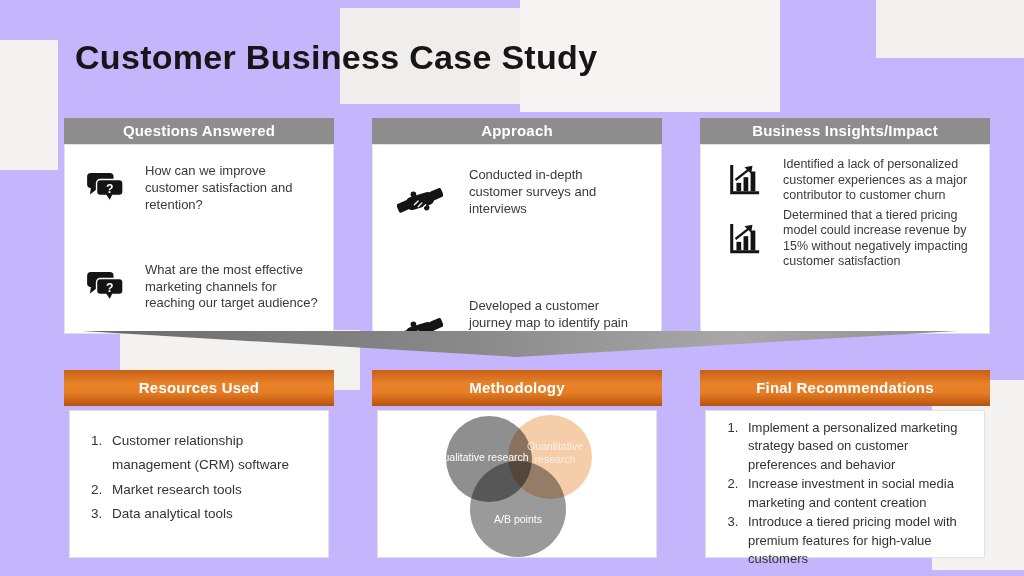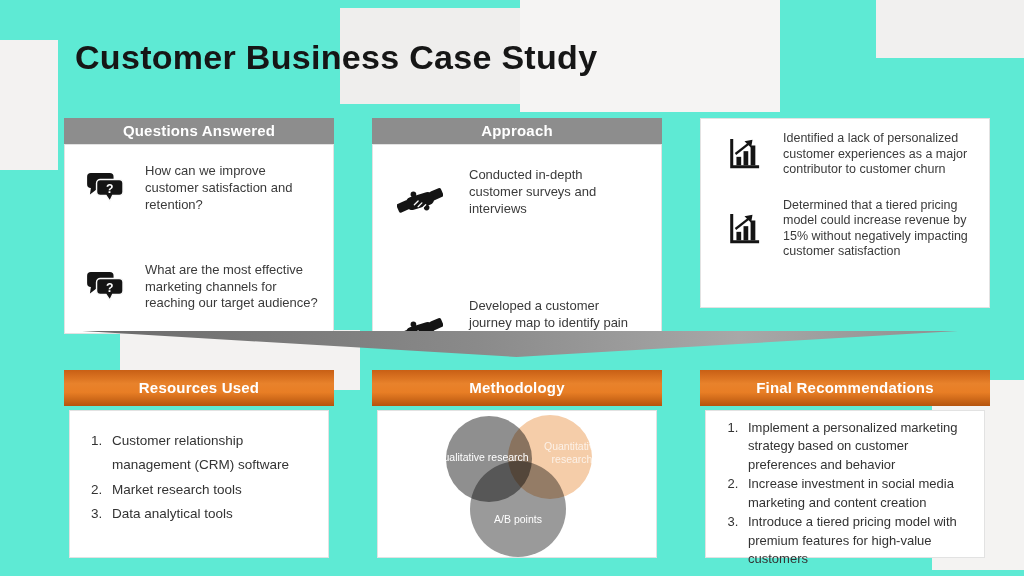--- a/index.html
+++ b/index.html
@@ -1,18 +1,18 @@
 <!DOCTYPE html>
 <html><head>
 <meta charset="utf-8">
 <style>
   html,body{margin:0;padding:0;}
   .slide{
     position:relative; width:1024px; height:576px; overflow:hidden;
-    background:#5eead4; font-family:"Liberation Sans", sans-serif;
+    background:#c4b5fd; font-family:"Liberation Sans", sans-serif;
     color:#3a3a3a;
   }
   .wm{position:absolute; pointer-events:none;}
   .wm1{left:340px; top:8px;  width:180px; height:96px;  background:#efeeed;}
   .wm2{left:520px; top:0;    width:260px; height:112px; background:#f5f4f3;}
   .wm3{left:876px; top:0;    width:148px; height:58px;  background:#f1f0ef;}
   .wm4{left:0;     top:40px; width:58px;  height:130px; background:#f3f2f1;}
   .wm5{left:932px; top:380px;width:92px;  height:190px; background:#f4f3f2;}
   .wm6{left:120px; top:330px;width:240px; height:60px;  background:#f3f2f1;}
 
@@ -51,21 +51,21 @@
   .qa .item2{margin-top:48px;}
   .qa .txt{width:192px;}
 
   .ap .item{padding:0 14px 0 24px; gap:26px;align-items:flex-end;}
   .ap .item1{margin-top:22px;}
   .ap .item2{margin-top:80px;}
   .ap .txt{width:170px;}
 
   .bi .item{padding:0 10px 0 26px; gap:22px;}
   .bi .item1{margin-top:12px;}
-  .bi .item2{margin-top:20px;}
+  .bi .item2{margin-top:4px;}
   .bi .txt{width:196px; font-size:12.5px; line-height:1.24;}
 
   .iconbox{flex:0 0 auto; display:flex; align-items:center; justify-content:center;}
 
   ol.numlist{margin:0; padding:0 10px 0 36px;}
   ol.numlist li{padding-left:6px;}
   .res ol{margin-top:18px; font-size:13.5px; line-height:1.8; color:#333;}
   .rec ol{margin-top:8px; font-size:13px; line-height:1.42; color:#333;}
   .rec ol li{margin-bottom:1px;}
 
@@ -78,21 +78,21 @@
   .venn{position:relative; overflow:hidden; height:148px;}
   .vcirc{position:absolute; border-radius:50%; mix-blend-mode:multiply;}
   .vc1{left:68px;  top:5px;  width:86px; height:86px;}
   .vc2{left:130px; top:4px;  width:84px; height:84px;}
   .vc3{left:92px;  top:50px; width:96px; height:96px;}
   .vlabel{
     position:absolute; transform:translate(-50%,-50%);
     width:96px; text-align:center; font-size:10.5px; line-height:1.25; color:#fff;
   }
   .vl1{left:104px; top:47px;}
-  .vl2{left:194px; top:42px; color:rgba(255,255,255,.72);}
+  .vl2{left:177px; top:42px; color:rgba(255,255,255,.72);}
   .vl3{left:140px; top:109px;}
 </style>
 </head>
 <body>
 
 <div class="slide">
 
   <div class="wm wm1"></div>
   <div class="wm wm2"></div>
   <div class="wm wm3"></div>
@@ -166,20 +166,21 @@
               <line x1="26" y1="26" x2="30" y2="22"></line>
             </g>
           </svg>
         </span>
         <span class="txt">Developed a customer journey map to identify pain points and opportunities</span>
       </div>
     </div>
   </div>
 
   <div class="panel p-col3 p-top bi">
+    <div class="hdr">Business Insights/Impact</div>
     <div class="body body-top">
       <div class="item item1">
         <span class="iconbox">
           <svg width="34" height="36" viewBox="0 0 36 36">
             <path d="M5,2 V31.5 H34" fill="none" stroke="#141414" stroke-width="3.2"></path>
             <rect x="10" y="21" width="5" height="9" fill="#141414"></rect>
             <rect x="17.5" y="15" width="5" height="15" fill="#141414"></rect>
             <rect x="25" y="9" width="5" height="21" fill="#141414"></rect>
             <path d="M9,18 L23,7" stroke="#141414" stroke-width="2.4" fill="none"></path>
             <polygon points="27,3 18.5,4.5 25.5,11.5" fill="#141414"></polygon>

